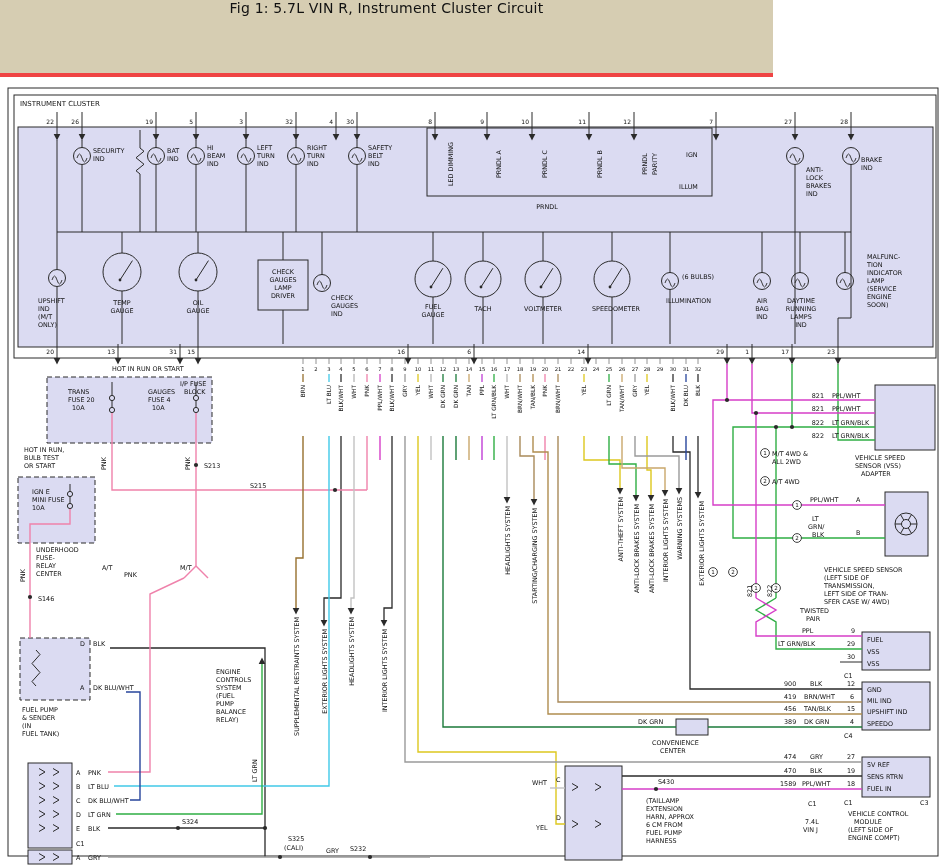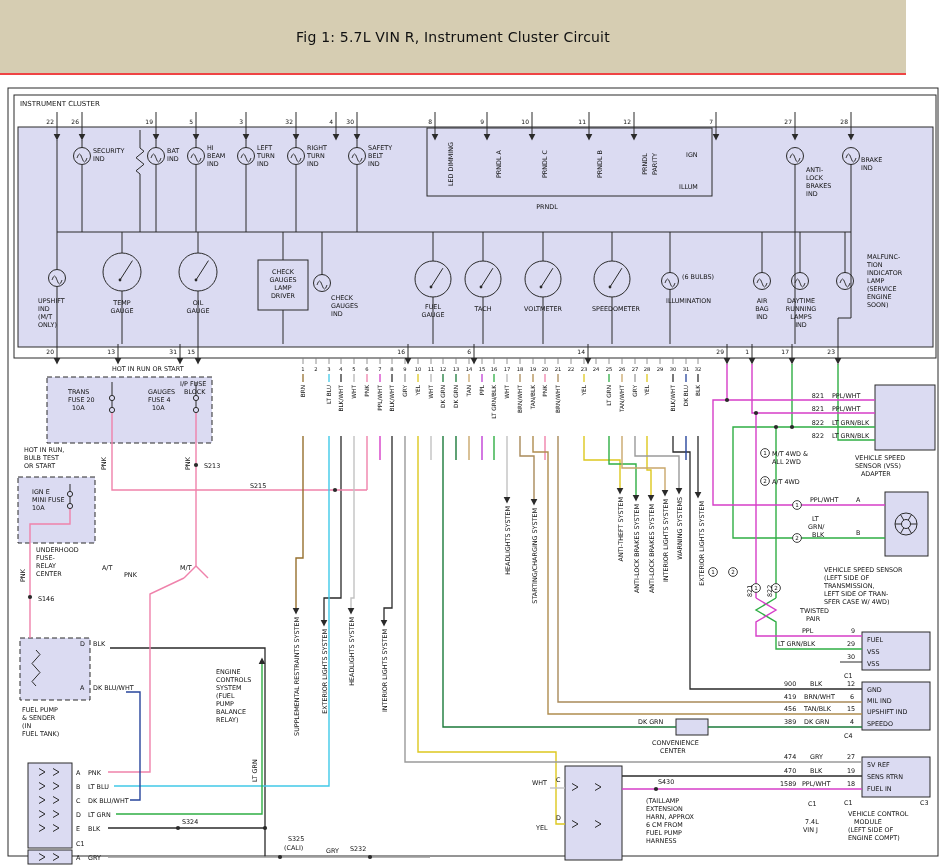--- a/index.html
+++ b/index.html
@@ -1,18 +1,18 @@
 <!DOCTYPE html>
 <html><head>
 <meta charset="utf-8">
 <style>
   html,body{margin:0;padding:0;background:#ffffff;}
   body{width:946px;height:867px;position:relative;font-family:"DejaVu Sans",sans-serif;}
-  .header{position:absolute;left:0;top:0;width:906px;height:73px;background:#d6cdb2;
-          display:flex;align-items:center;justify-content:center;border-bottom:2px solid #ef4444;}
+  .header{position:absolute;left:0;top:0;width:773px;height:73px;background:#d6cdb2;
+          display:flex;align-items:flex-start;justify-content:center;border-bottom:4px solid #ef4444;}
   .header .title{font-size:14px;color:#111;letter-spacing:.2px;}
   #scene{position:absolute;left:0;top:0;}
   svg text{font-family:"DejaVu Sans",sans-serif;fill:#111;}
 </style>
 </head>
 <body>
 
 <div class="header">
   <div class="title">Fig 1: 5.7L VIN R, Instrument Cluster Circuit</div>
 </div>

